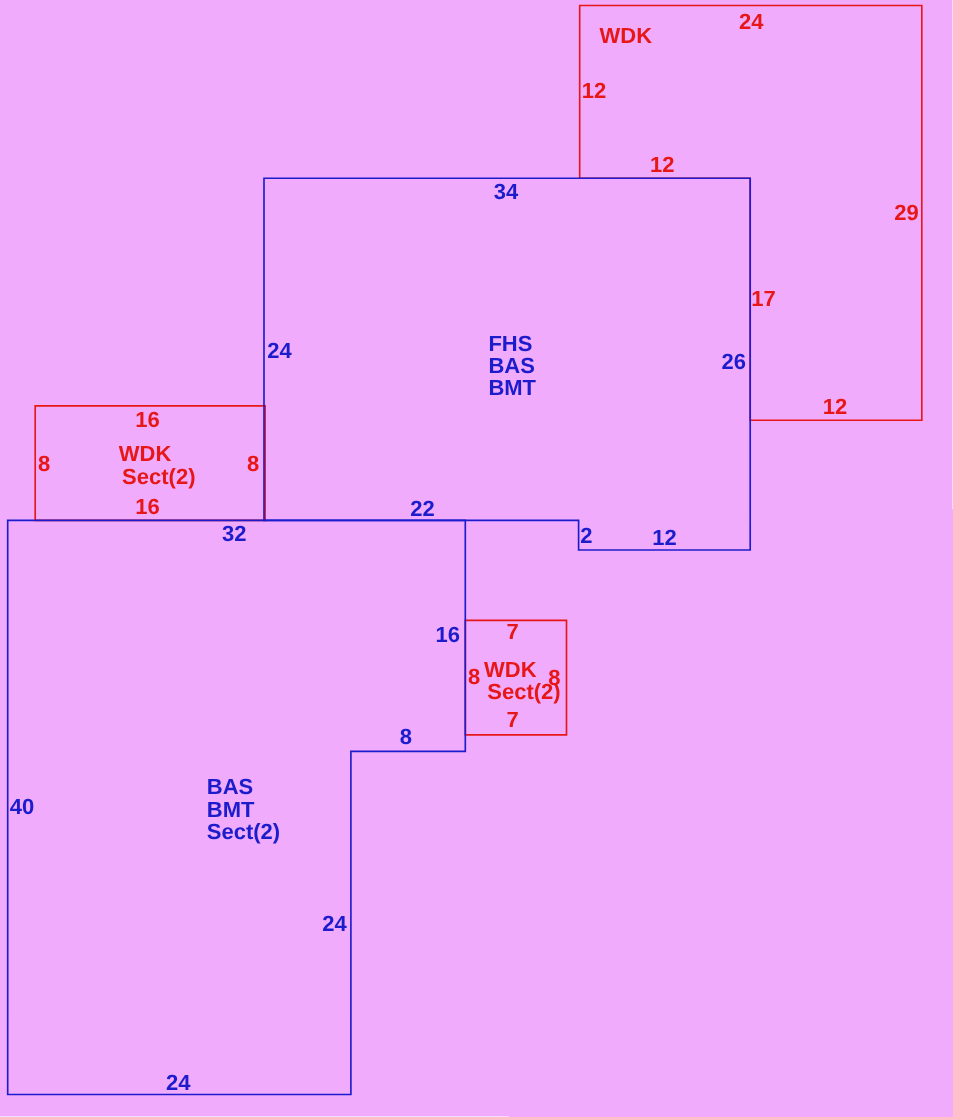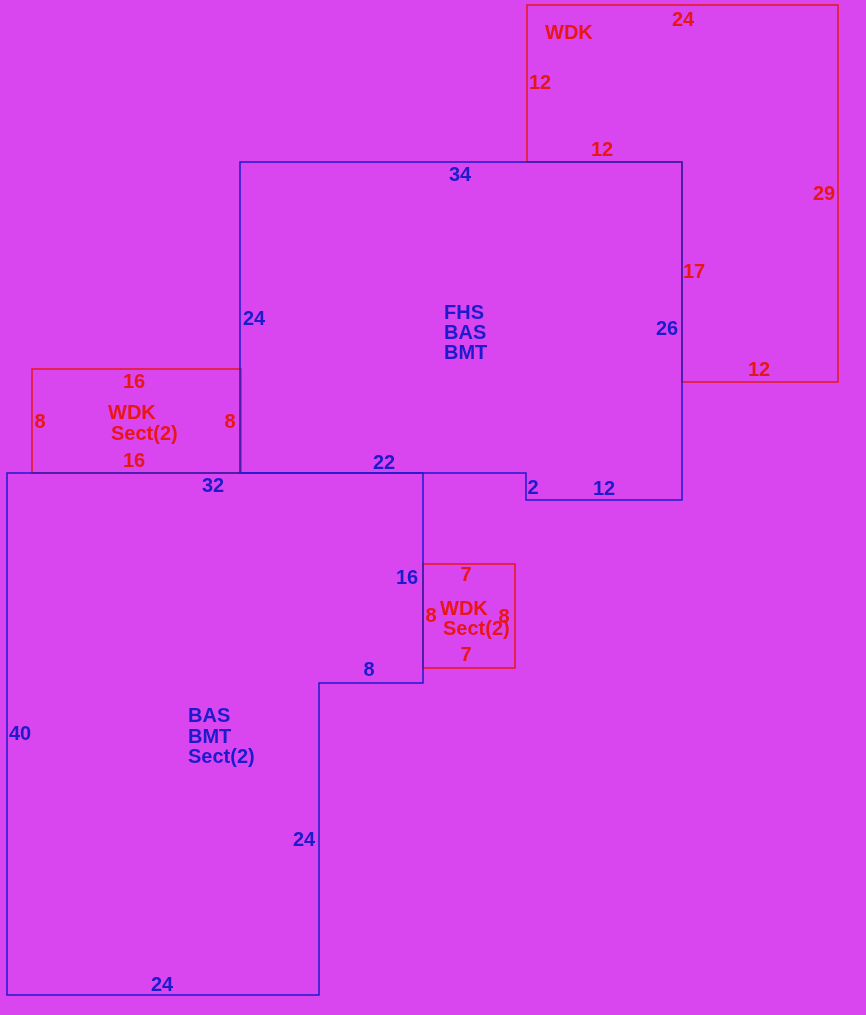--- a/index.html
+++ b/index.html
@@ -8,21 +8,21 @@
     background: #ffffff;
     width: 866px;
     height: 1015px;
     overflow: hidden;
     font-family: "Liberation Sans", sans-serif;
   }
   .sketch-wrap {
     position: relative;
     width: 866px;
     height: 1015px;
-    background: #d946ef;
+    background: #f0abfc;
   }
   svg.sketch {
     display: block;
     width: 866px;
     height: 1015px;
   }
   svg.sketch text {
     font-family: "Liberation Sans", "DejaVu Sans", sans-serif;
     font-weight: bold;
     font-size: 20px;

